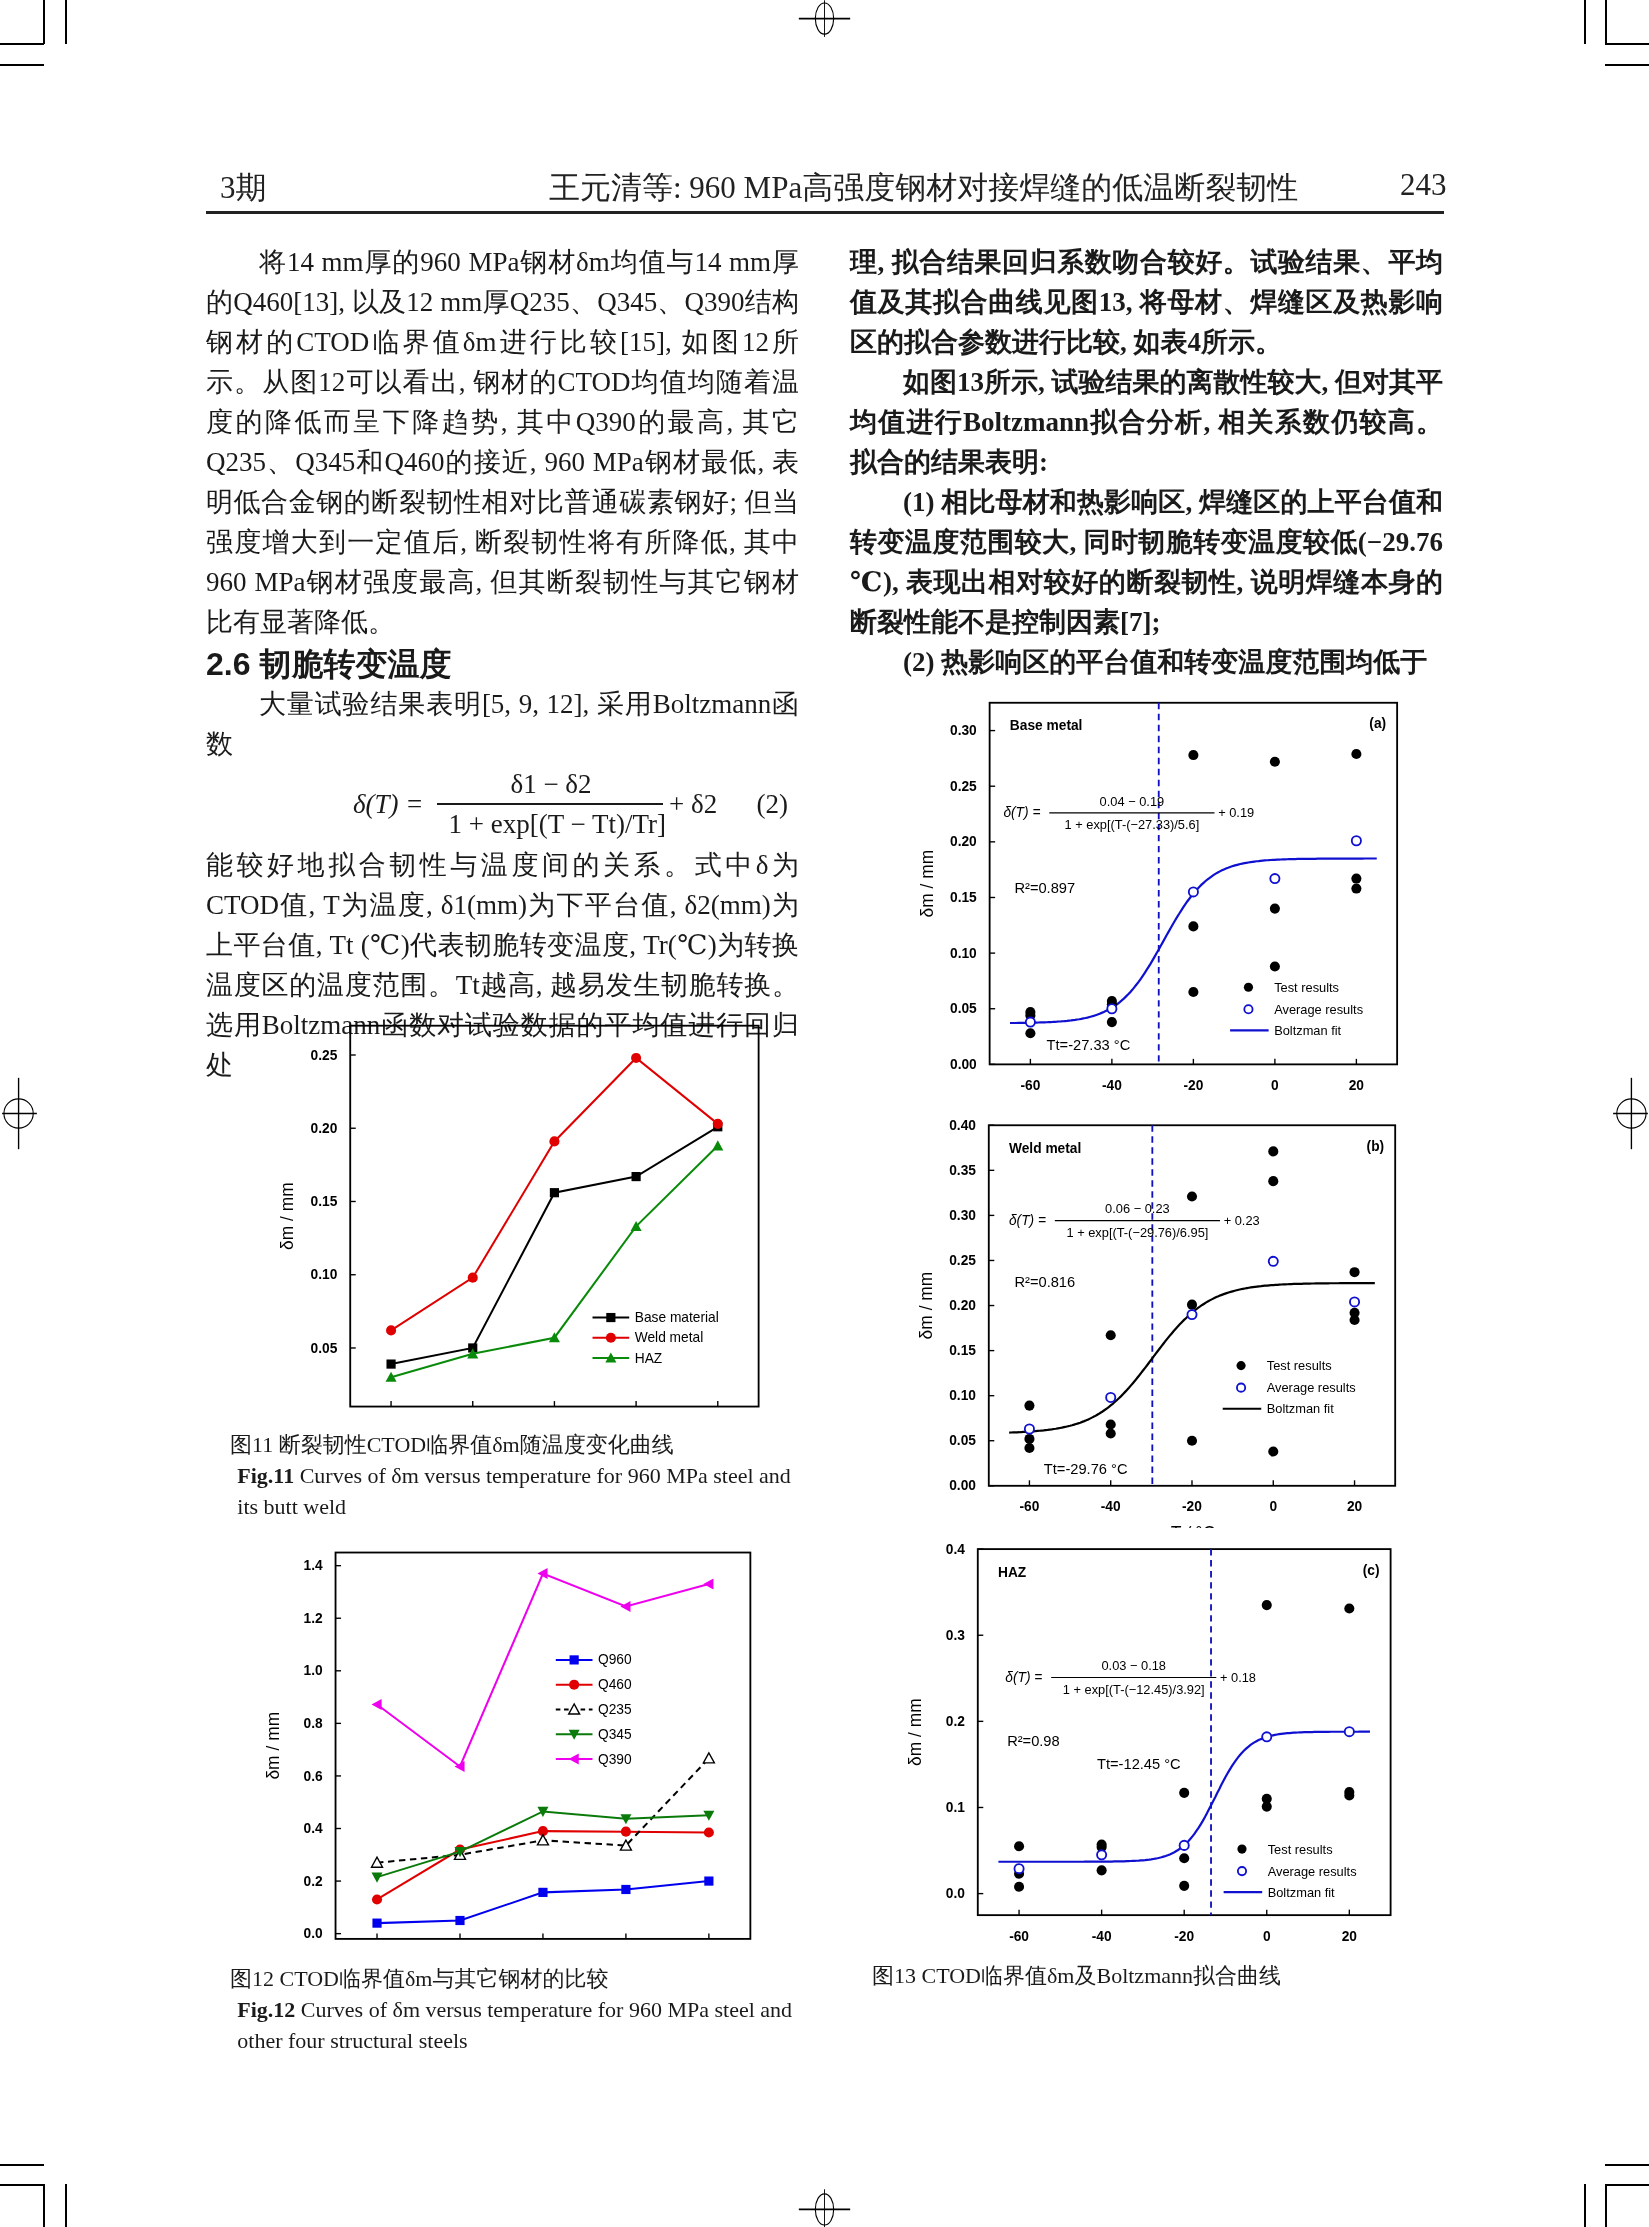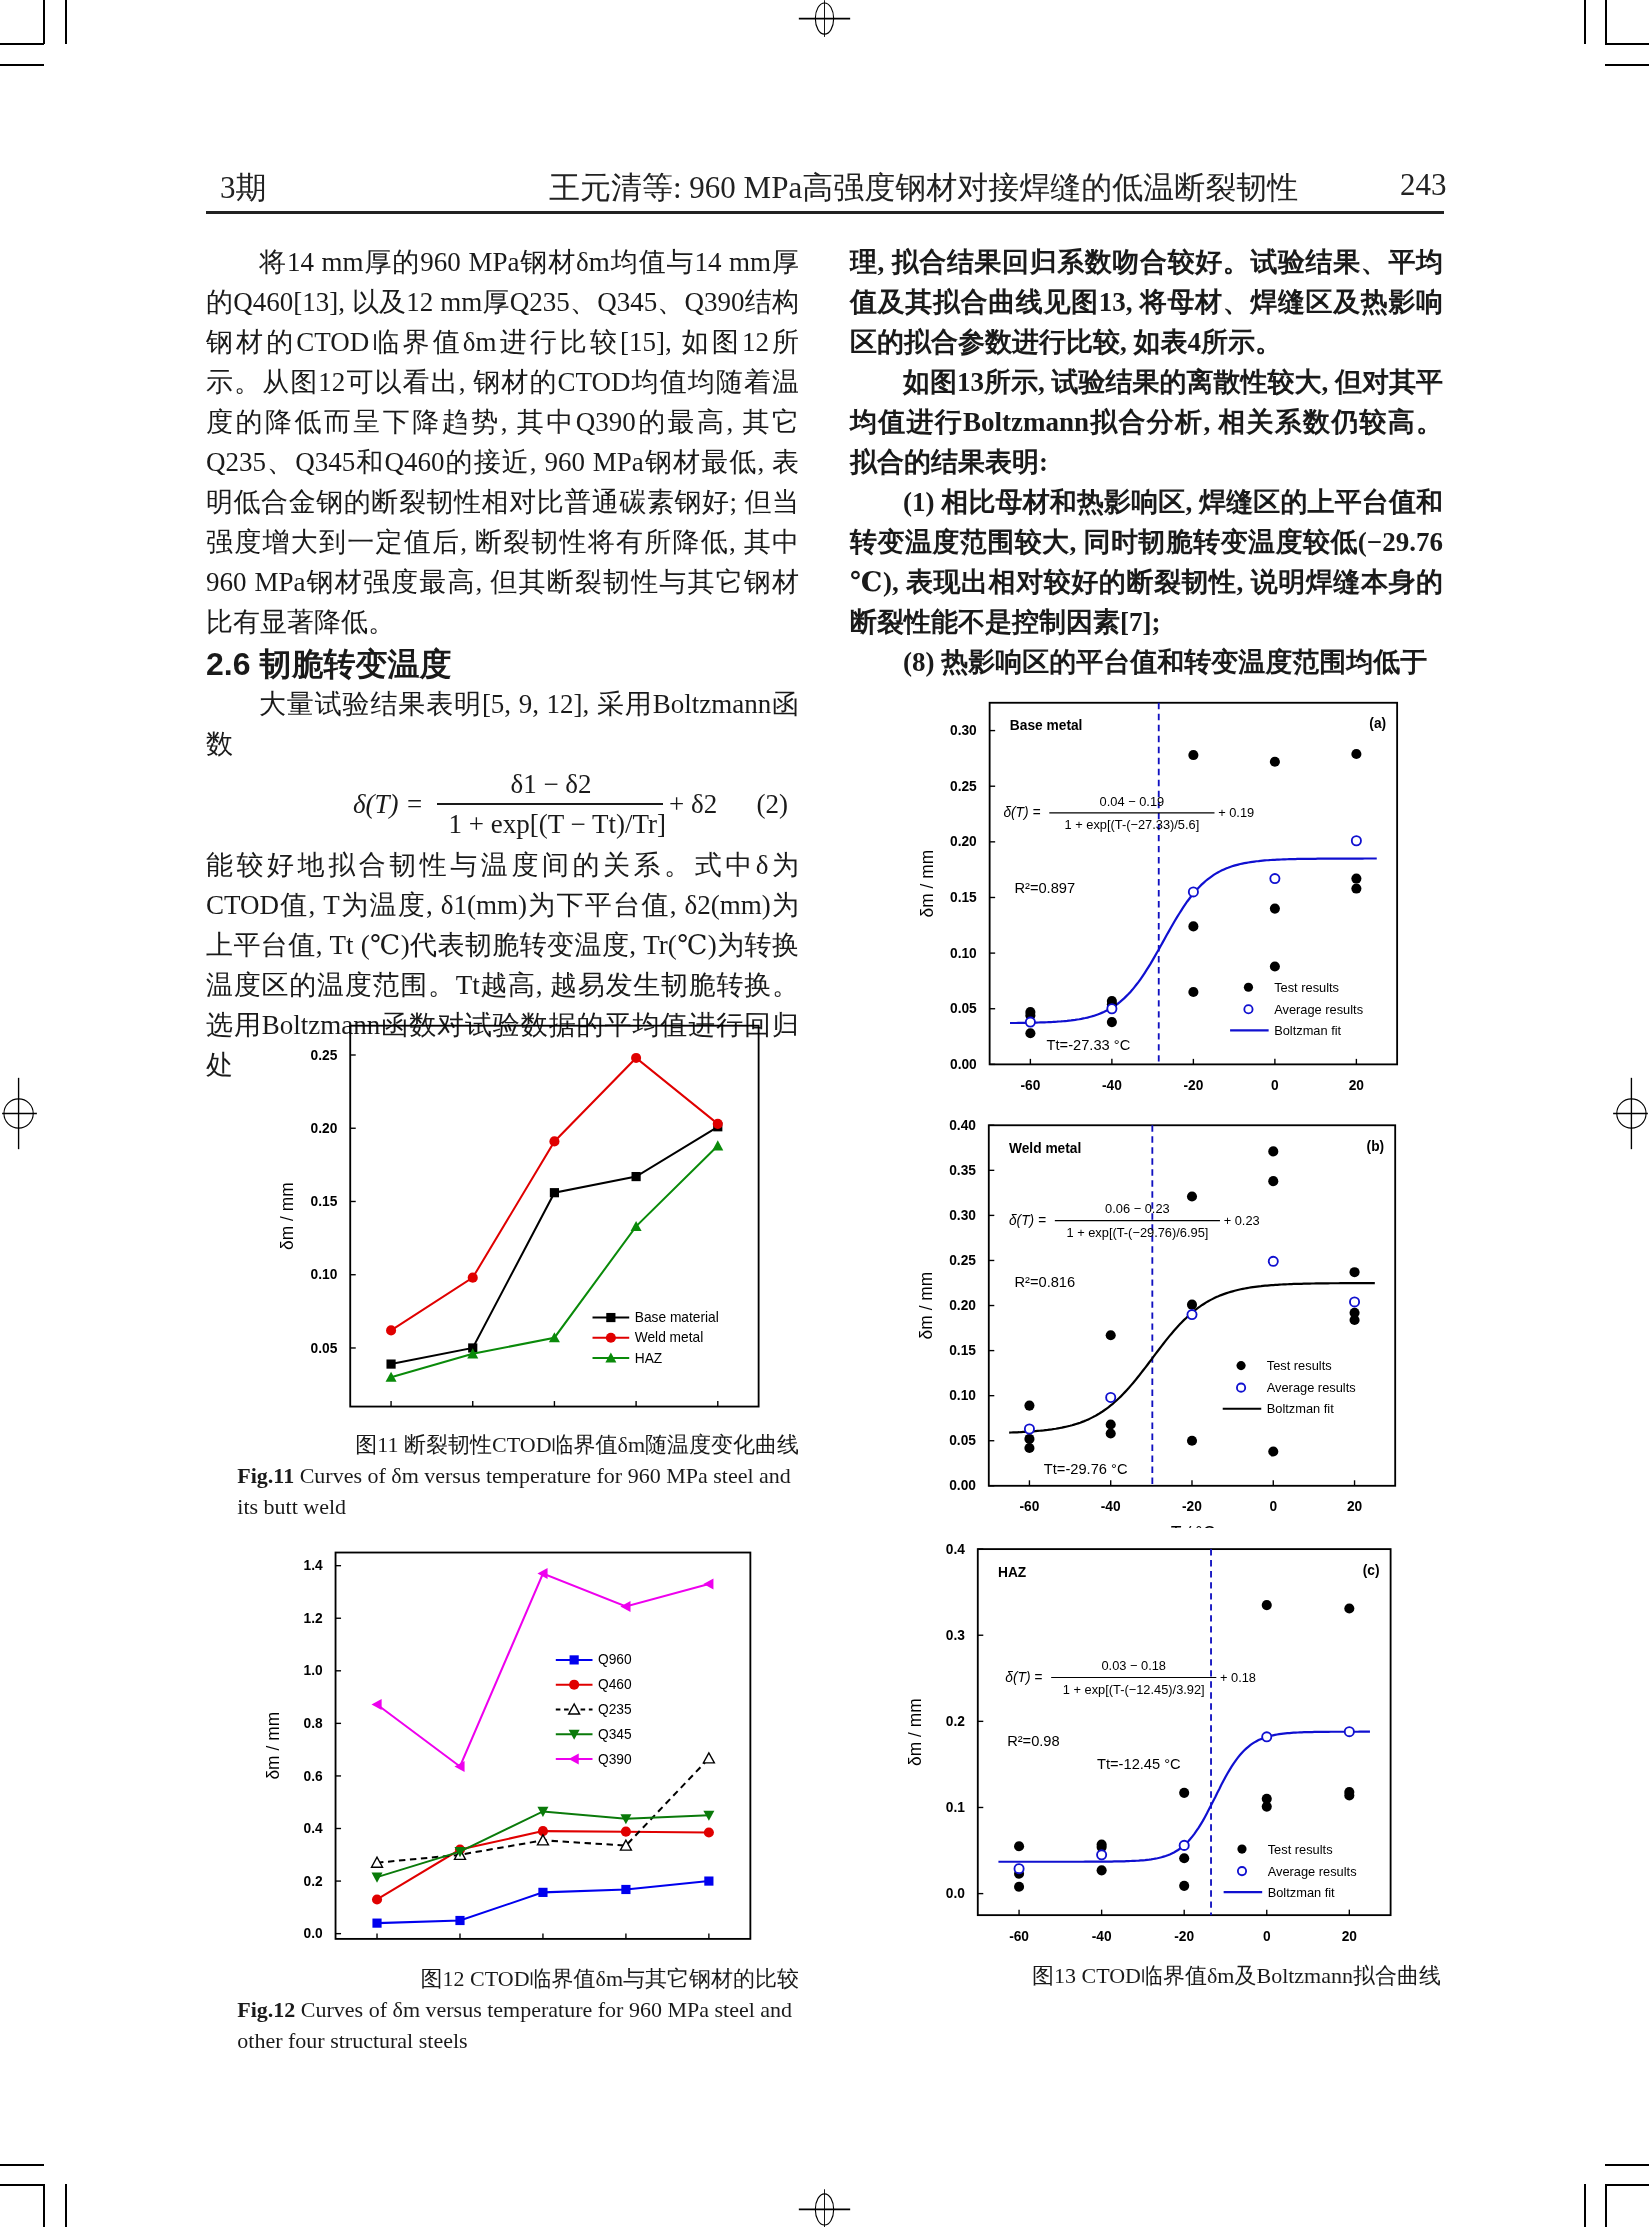--- a/index.html
+++ b/index.html
@@ -13,21 +13,21 @@
   .indent{text-indent:53px;}
   .sec{font-family:"Liberation Sans",sans-serif;font-weight:bold;font-size:32px;}
   .eq{position:relative;height:81px;}
   .eq .lhs{position:absolute;left:147px;top:20px;font-style:italic;}
   .eq .num{position:absolute;left:230px;top:0;width:230px;text-align:center;}
   .eq .bar{position:absolute;left:231px;top:39px;width:226px;height:1.8px;background:#1a1a1a;}
   .eq .den{position:absolute;left:230px;top:40px;width:230px;text-align:right;}
   .eq .plus{position:absolute;left:463px;top:20px;}
   .eq .no{position:absolute;right:11px;top:20px;}
   .cap{position:absolute;font-family:"Liberation Serif",serif;font-size:22px;line-height:31px;color:#1a1a1a;}
-  .cap .cn{text-align:right;}
+  .cap .cn{text-align:left;}
   .cap b{font-weight:bold;}
   svg text{font-family:"Liberation Sans",sans-serif;}
   .chart{position:absolute;}
 </style>
 </head>
 <body>
 
 <div class="crop" style="left:43px;top:0;width:1.8px;height:44px;"></div>
 <div class="crop" style="left:65px;top:0;width:1.8px;height:44px;"></div>
 <div class="crop" style="left:0;top:43px;width:44px;height:1.8px;"></div>
@@ -83,21 +83,21 @@
     <span class="plus">+ δ2</span>
     <span class="no">(2)</span>
   </div>
   <p>能较好地拟合韧性与温度间的关系。式中δ为CTOD值, T为温度, δ1(mm)为下平台值, δ2(mm)为上平台值, Tt (℃)代表韧脆转变温度, Tr(℃)为转换温度区的温度范围。Tt越高, 越易发生韧脆转换。选用Boltzmann函数对试验数据的平均值进行回归处</p>
 </div>
 
 <div class="col" style="left:850px;top:242px;width:593px;font-weight:bold;">
   <p>理, 拟合结果回归系数吻合较好。试验结果、平均值及其拟合曲线见图13, 将母材、焊缝区及热影响区的拟合参数进行比较, 如表4所示。</p>
   <p class="indent">如图13所示, 试验结果的离散性较大, 但对其平均值进行Boltzmann拟合分析, 相关系数仍较高。拟合的结果表明:</p>
   <p class="indent">(1) 相比母材和热影响区, 焊缝区的上平台值和转变温度范围较大, 同时韧脆转变温度较低(−29.76 ℃), 表现出相对较好的断裂韧性, 说明焊缝本身的断裂性能不是控制因素[7];</p>
-  <p class="indent">(8) 热影响区的平台值和转变温度范围均低于</p>
+  <p class="indent">(2) 热影响区的平台值和转变温度范围均低于</p>
 </div>
 
 <svg class="chart" id="fig11" style="left:230px;top:1010px;" width="569" height="404" viewBox="0 0 620 440">
     <rect x="131" y="17" width="445" height="415" fill="none" stroke="#000" stroke-width="2"></rect>
     <line x1="175.5" y1="432" x2="175.5" y2="426" stroke="#000" stroke-width="1.5"></line>
     <text x="175.5" y="460" text-anchor="middle" font-size="15" font-weight="bold">-60</text>
     <line x1="264.5" y1="432" x2="264.5" y2="426" stroke="#000" stroke-width="1.5"></line>
     <text x="264.5" y="460" text-anchor="middle" font-size="15" font-weight="bold">-40</text>
     <line x1="353.5" y1="432" x2="353.5" y2="426" stroke="#000" stroke-width="1.5"></line>
     <text x="353.5" y="460" text-anchor="middle" font-size="15" font-weight="bold">-20</text>

